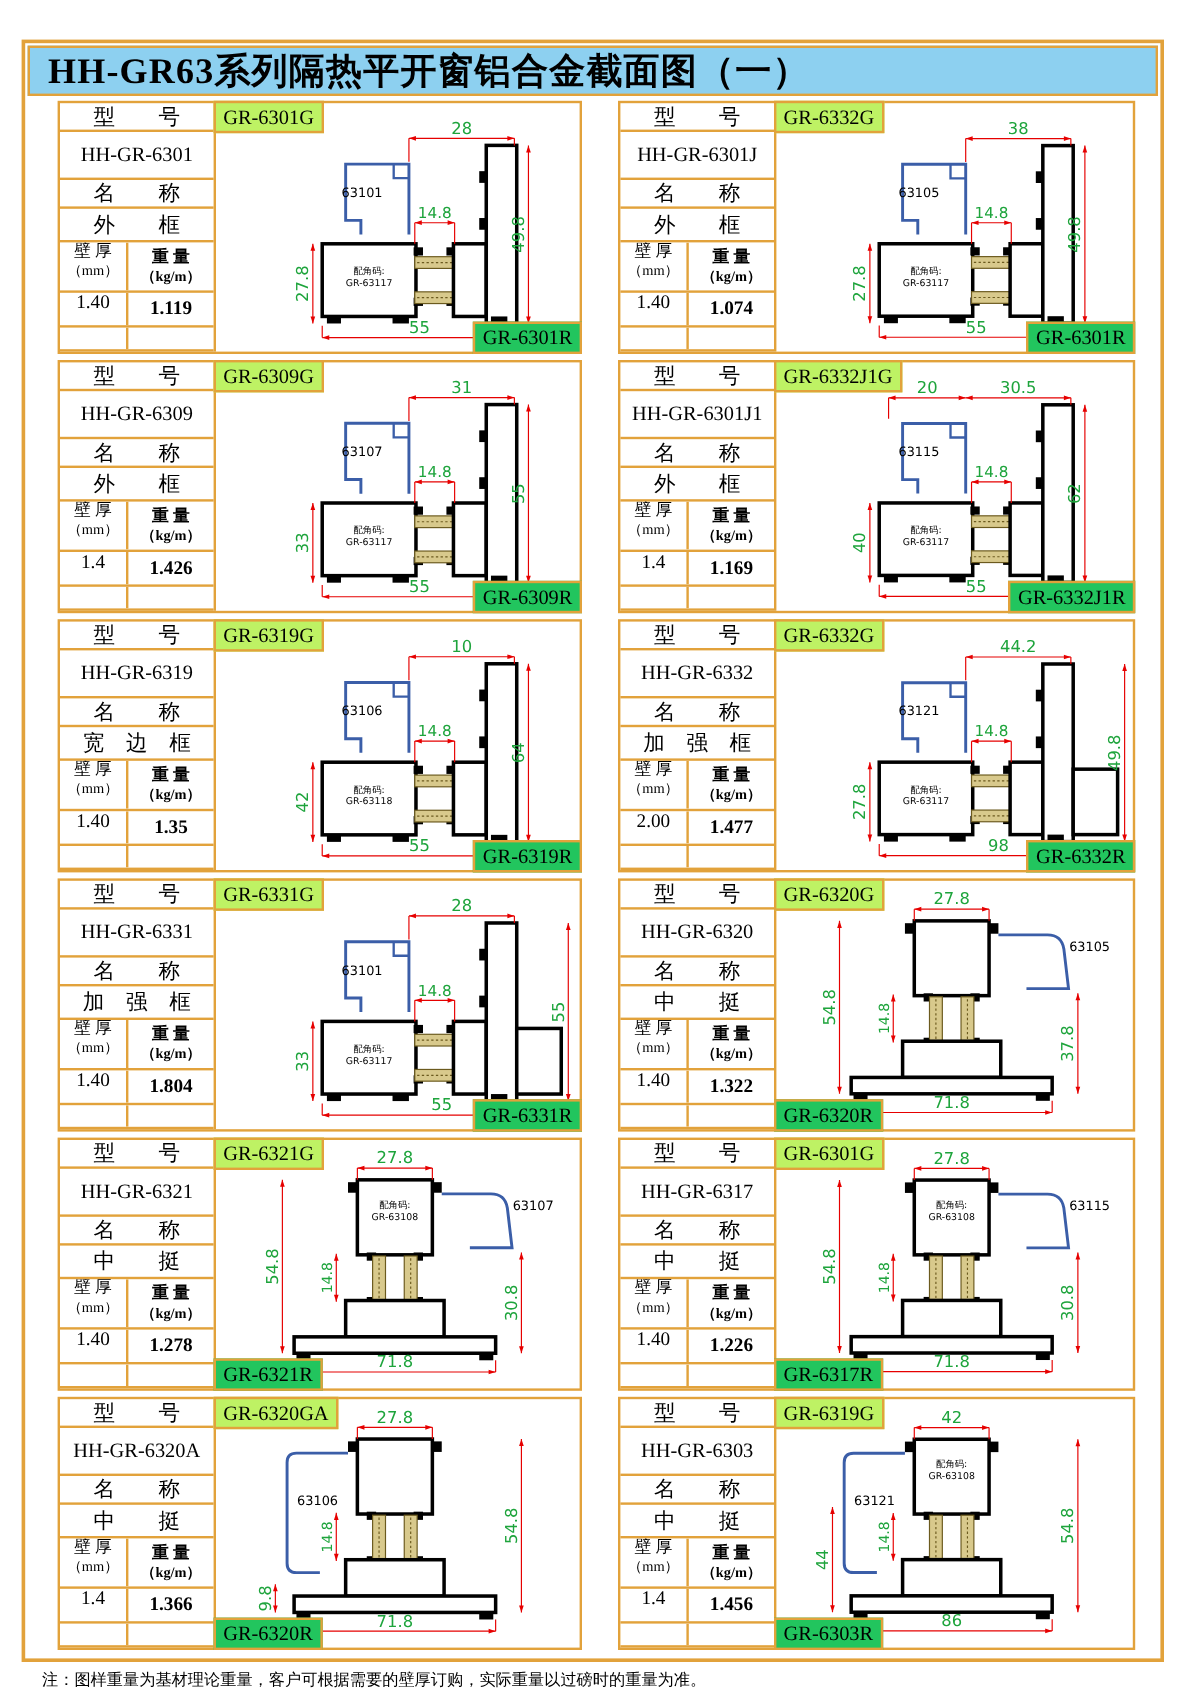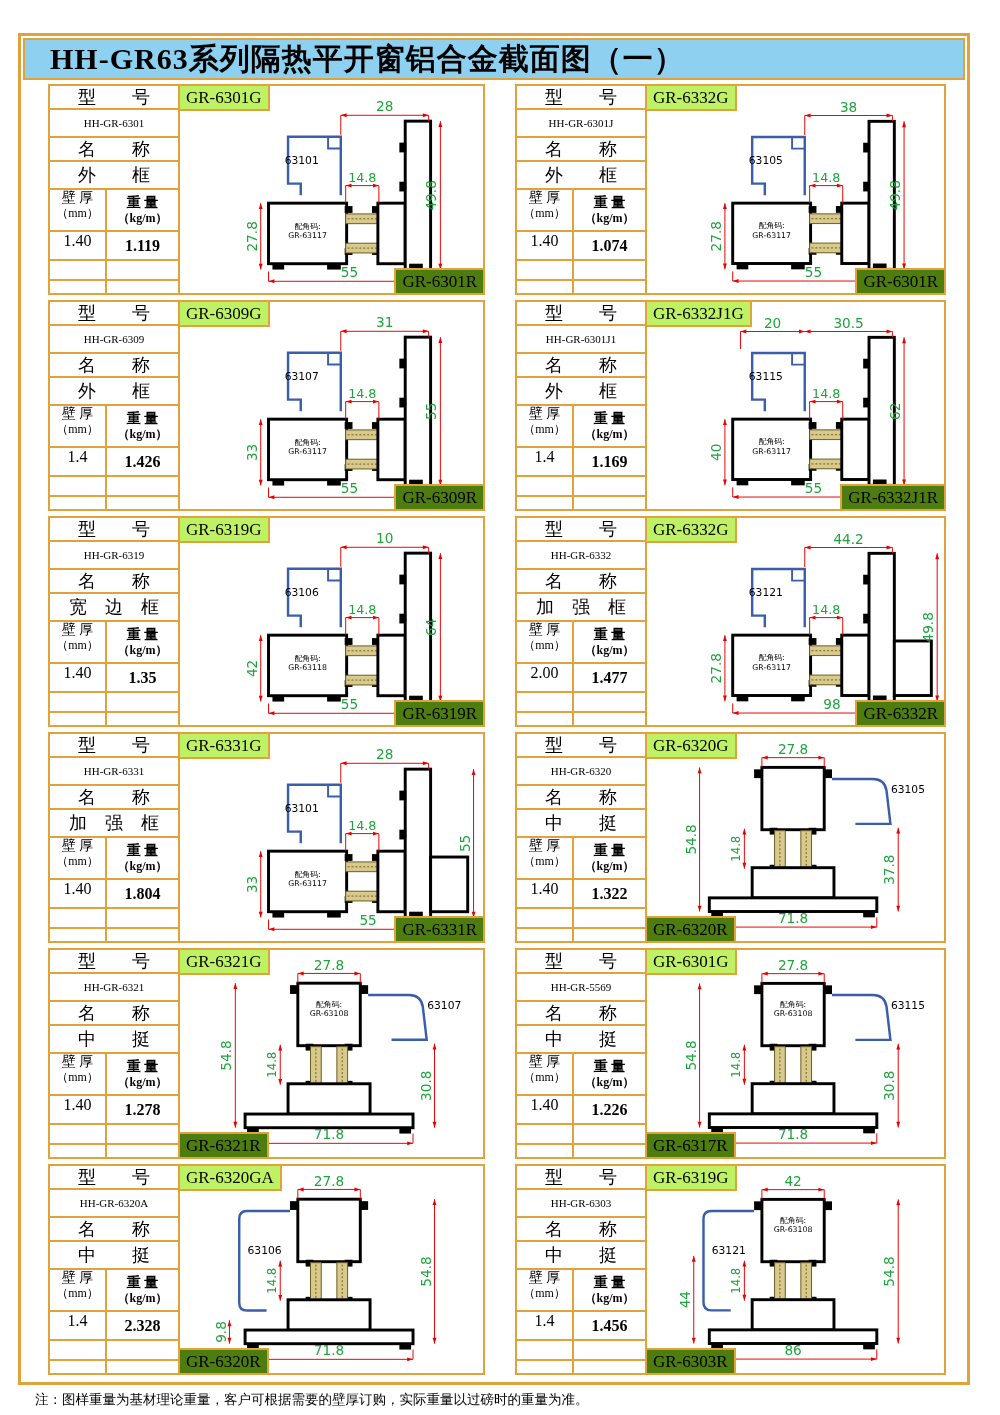--- a/index.html
+++ b/index.html
@@ -3,41 +3,41 @@
 <meta charset="utf-8">
 <style>
   html,body{margin:0;padding:0;}
   body{width:1000px;height:1415px;position:relative;background:#fff;
        font-family:"Liberation Serif",serif;color:#000;overflow:hidden;}
   .frame{position:absolute;left:18px;top:33px;width:952px;height:1352px;
          border:3px solid #e2a23b;box-sizing:border-box;}
   .titlebar{position:absolute;left:23px;top:38px;width:942px;height:42px;
             background:#8dd0f0;border:2px solid #e2a23b;box-sizing:border-box;
             display:flex;align-items:center;}
-  .titlebar h1{margin:17px;padding-left:8px;font-size:30px;font-weight:bold;letter-spacing:1px;}
+  .titlebar h1{margin:7px;padding-left:8px;font-size:30px;font-weight:bold;letter-spacing:1px;}
   .grid{position:absolute;left:48px;top:84px;display:grid;
         grid-template-columns:437px 431px;column-gap:30px;row-gap:5px;grid-auto-rows:211px;}
   .cell{position:relative;display:flex;border:2px solid #e2a23b;box-sizing:border-box;background:#fff;}
   .mtable{width:130px;flex:0 0 130px;border-right:2px solid #e2a23b;display:flex;flex-direction:column;box-sizing:border-box;}
   .tr{border-bottom:2px solid #e2a23b;display:flex;align-items:center;justify-content:center;
       box-sizing:border-box;font-size:18px;overflow:hidden;white-space:nowrap;}
   .tr:last-child{border-bottom:none;}
-  .h1{height:24px;} .h2{height:28px;font-size:11px;} .h3{height:24px;} .h4{height:28px;}
+  .h1{height:24px;} .h2{height:40px;font-size:17px;} .h3{height:24px;} .h4{height:28px;}
   .h5{height:42px;} .h6{height:29px;font-size:16px;} .h7{height:20px;} .h8{flex:1;}
   .split{padding:0;}
   .td1{width:57px;border-right:2px solid #e2a23b;height:100%;display:flex;flex-direction:column;
        align-items:center;justify-content:flex-start;box-sizing:border-box;}
   .td2{flex:1;height:100%;display:flex;flex-direction:column;align-items:center;justify-content:center;font-weight:bold;}
   .hl{font-size:14px;line-height:16px;}
   .hu{font-size:12px;line-height:14px;}
   .val{font-size:16px;}
   .draw{position:relative;flex:1;}
   .glabel{position:absolute;top:-2px;left:-2px;border:2px solid #e2a23b;background:#bef264;
           padding:0 6px;font-size:17px;line-height:23px;z-index:2;white-space:nowrap;}
-  .rlabel{position:absolute;bottom:-2px;border:2px solid #e2a23b;background:#4d7c0f;
+  .rlabel{position:absolute;bottom:-2px;border:2px solid #e2a23b;background:#22c55e;
           padding:0 6px;font-size:17px;line-height:23px;z-index:2;white-space:nowrap;}
   .rlabel.right{right:-2px;} .rlabel.left{left:-2px;}
   svg.cs{position:absolute;left:0;top:0;width:100%;height:100%;z-index:1;}
   .note{position:absolute;left:35px;top:1391px;font-size:13.5px;}
 </style>
 </head>
 <body>
 
 <div class="frame"></div>
 
@@ -803,21 +803,21 @@
             <line x1="236" y1="198" x2="236" y2="188" stroke="#e60000" stroke-width="1"></line>
             <text x="150" y="194" fill="#1ea43c" font-size="14" text-anchor="middle" font-family="&quot;DejaVu Sans&quot;,sans-serif">71.8</text>
           </g>
         </svg>
       <div class="rlabel left">GR-6321R</div>
     </div>
   </section>
     <section class="cell">
     <div class="mtable">
       <div class="tr h1">型　　号</div>
-      <div class="tr h2">HH-GR-5569</div>
+      <div class="tr h2">HH-GR-6317</div>
       <div class="tr h3">名　　称</div>
       <div class="tr h4">中　　挺</div>
       <div class="tr h5 split">
         <div class="td1">
           <span class="hl">壁 厚</span>
           <span class="hu">（mm）</span>
         </div>
         <div class="td2">
           <span class="hl">重 量</span>
           <span class="hu">（kg/m）</span>
@@ -899,21 +899,21 @@
           <span class="hl">壁 厚</span>
           <span class="hu">（mm）</span>
         </div>
         <div class="td2">
           <span class="hl">重 量</span>
           <span class="hu">（kg/m）</span>
         </div>
       </div>
       <div class="tr h6 split">
         <div class="td1 val">1.4</div>
-        <div class="td2 val">2.328</div>
+        <div class="td2 val">1.366</div>
       </div>
       <div class="tr h7 split">
         <div class="td1"></div>
           <div class="td2"></div>
       </div>
       <div class="tr h8 split">
         <div class="td1"></div>
           <div class="td2"></div>
       </div>
     </div>

